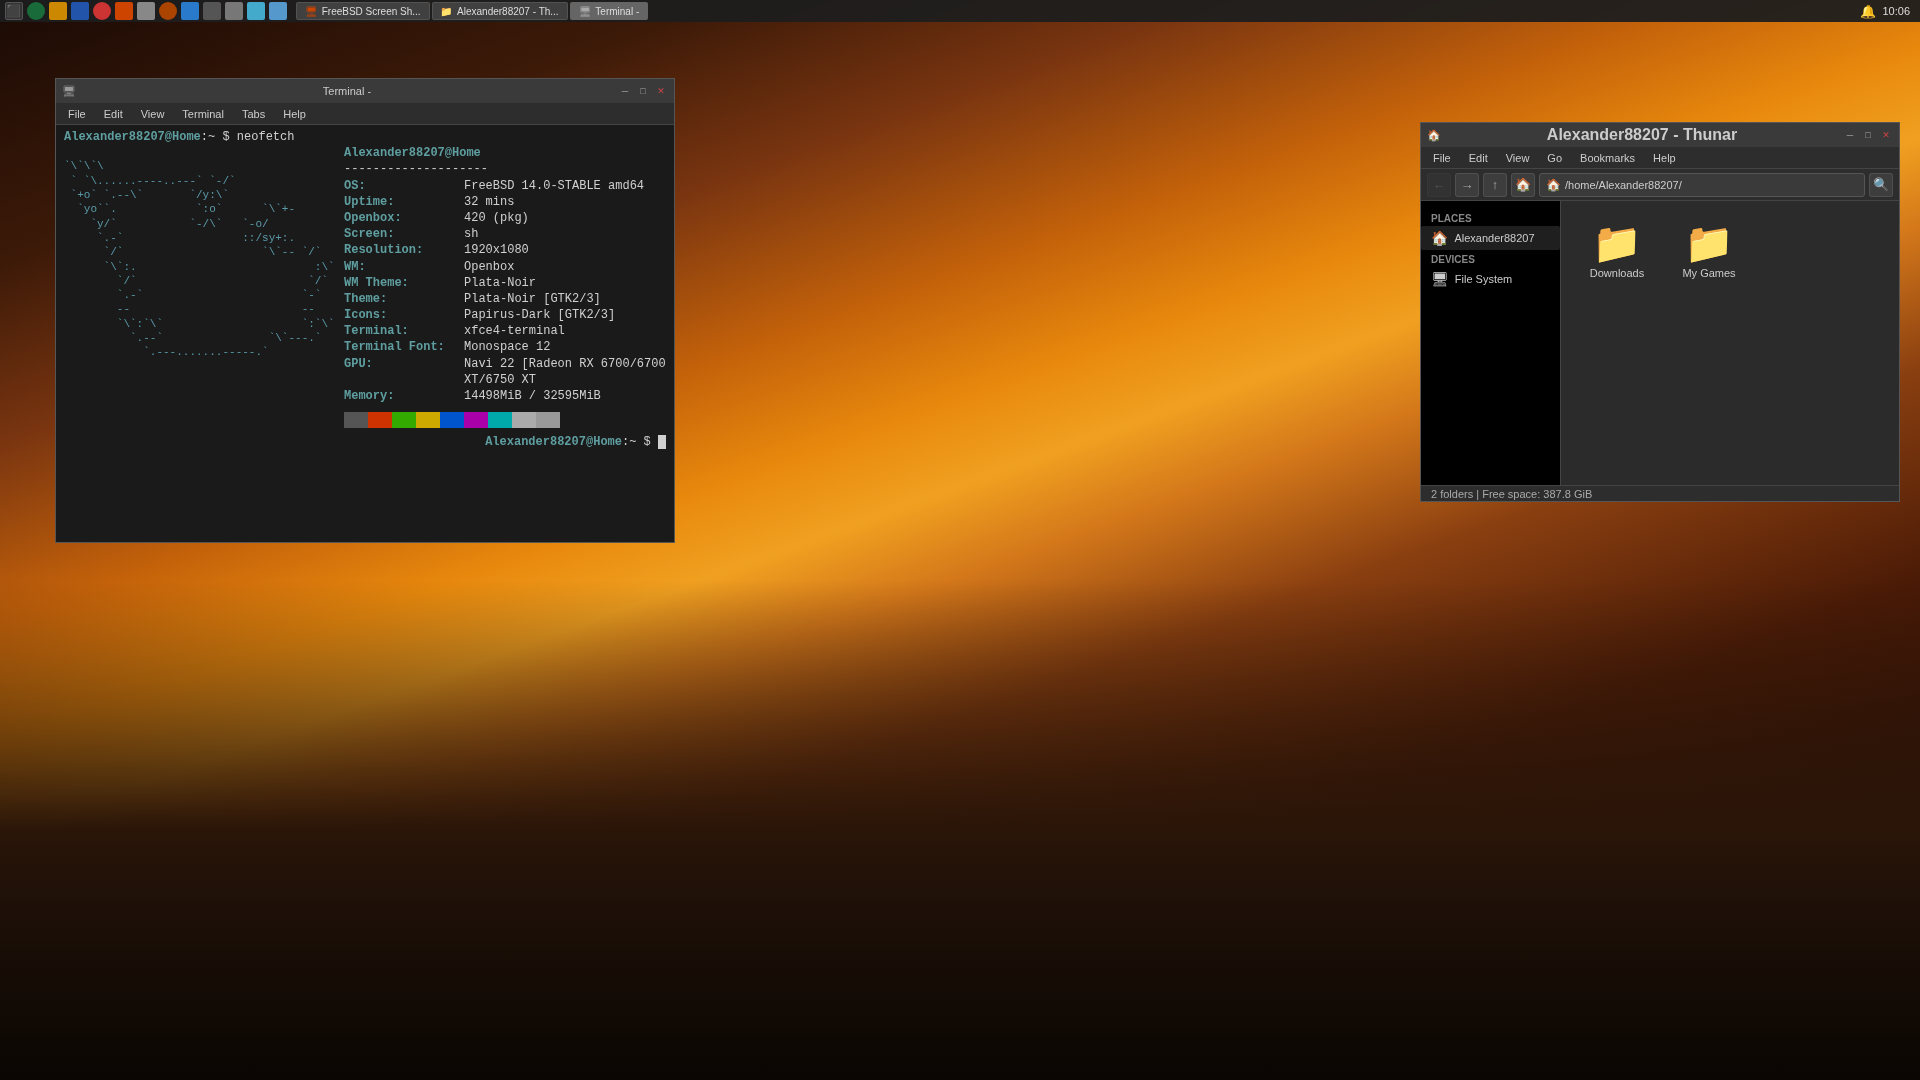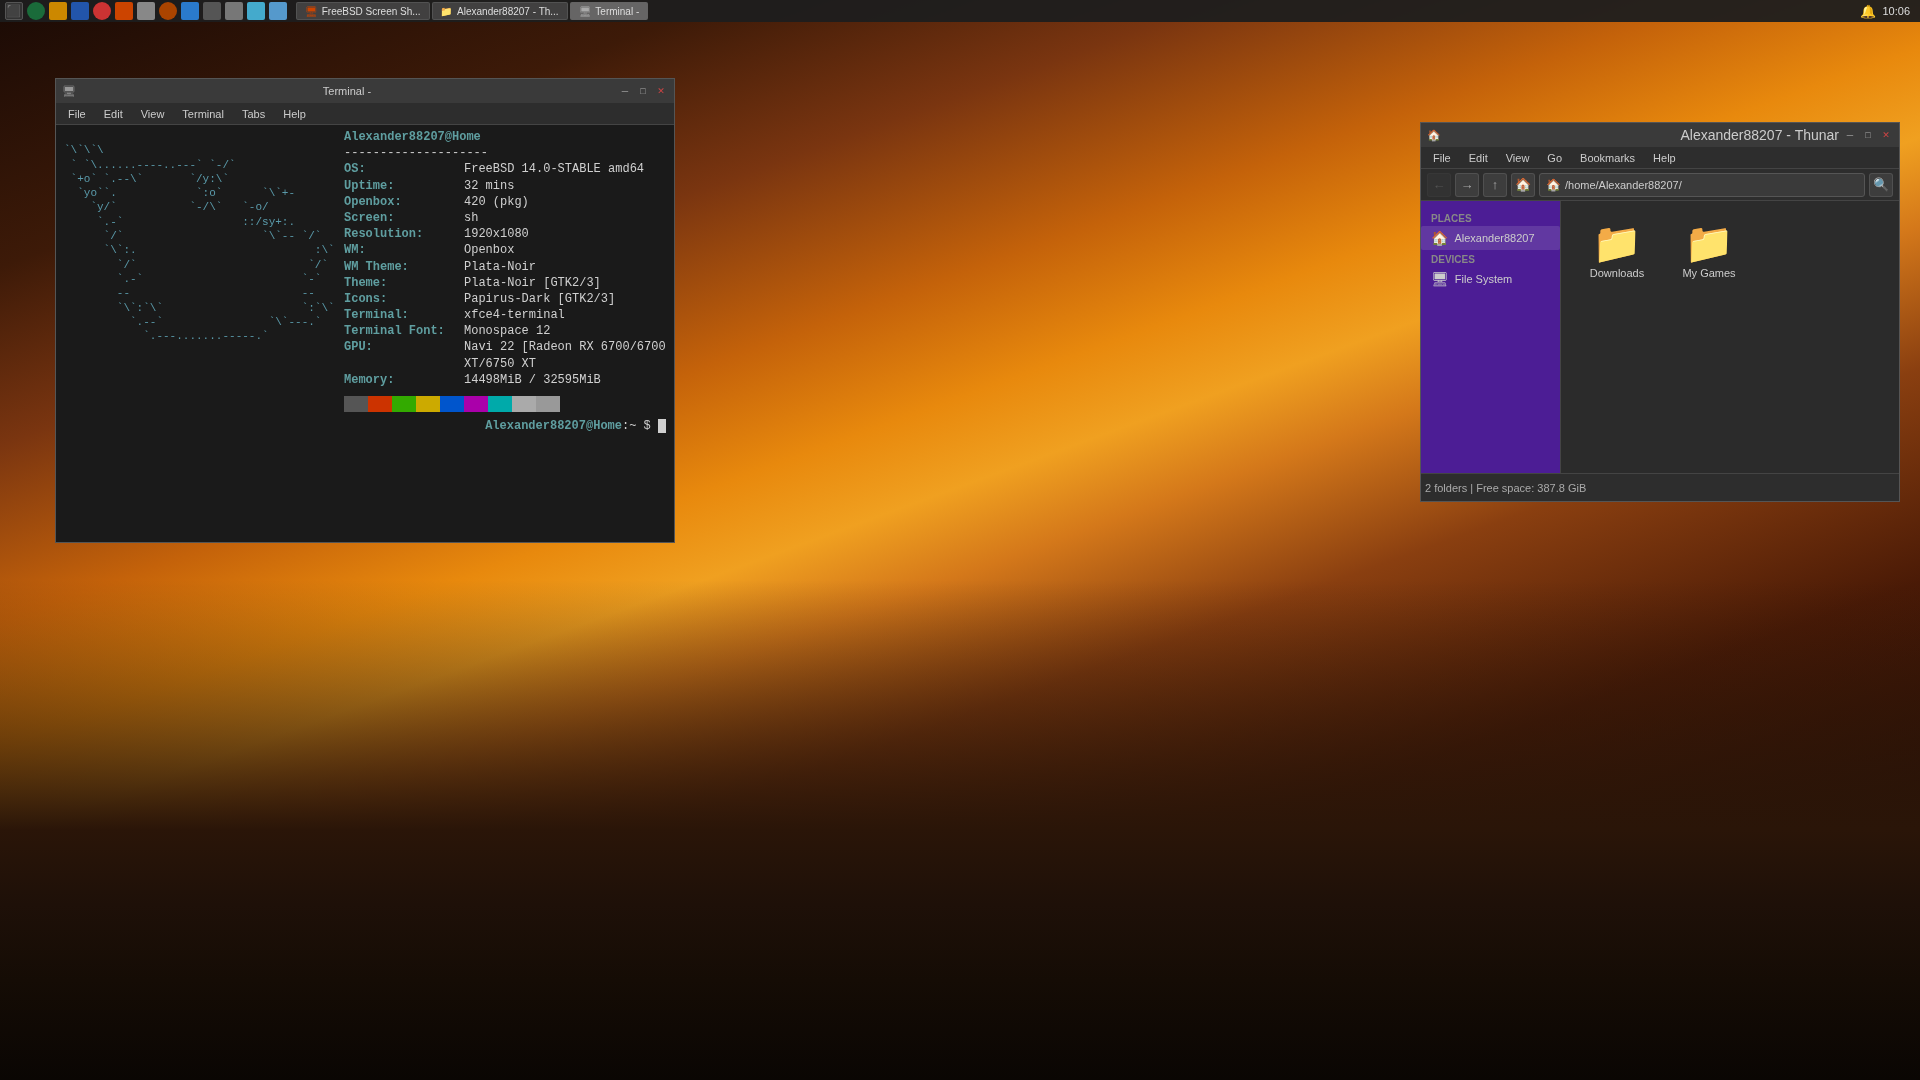--- a/index.html
+++ b/index.html
@@ -253,23 +253,24 @@
       background: #3a3a3a;
       display: flex;
       align-items: center;
       padding: 0 6px;
       gap: 4px;
       flex-shrink: 0;
     }
 
     #fm-title-text {
       flex: 1;
-      text-align: right;
+      text-align: center;
       color: #ccc;
-      font-size: 14px;
+      font-size: 16px;
+      font-weight: bold;
     }
 
     #fm-menubar {
       height: 22px;
       background: #2d2d2d;
       display: flex;
       align-items: center;
       padding: 0 4px;
       gap: 2px;
       border-bottom: 1px solid #444;
@@ -331,21 +332,21 @@
     }
 
     #fm-body {
       flex: 1;
       display: flex;
       overflow: hidden;
     }
 
     #fm-sidebar {
       width: 140px;
-      background: #4c1d95;
+      background: #000000;
       border-right: 1px solid #444;
       padding: 8px 0;
       flex-shrink: 0;
       overflow-y: auto;
     }
 
     .fm-section-label {
       color: #888;
       font-size: 10px;
       font-weight: bold;
@@ -396,26 +397,26 @@
     }
 
     .fm-folder-name {
       color: #ccc;
       font-size: 11px;
       text-align: center;
       word-break: break-word;
     }
 
     #fm-statusbar {
-      height: 28px;
+      height: 16px;
       background: #2d2d2d;
       border-top: 1px solid #444;
       display: flex;
       align-items: center;
-      padding: 0 4px;
+      padding: 0 10px;
       color: #aaa;
       font-size: 11px;
       flex-shrink: 0;
     }
     .ic-dark { background: #333; border: 1px solid #555; }
 
     .win-btn-min { color: #aaa; }
     .win-btn-max { color: #aaa; }
     .win-btn-close { color: #cc4444; }
   </style>
@@ -473,20 +474,23 @@
   </div>
   <div id="terminal-menubar">
     <div class="menu-item">File</div>
     <div class="menu-item">Edit</div>
     <div class="menu-item">View</div>
     <div class="menu-item">Terminal</div>
     <div class="menu-item">Tabs</div>
     <div class="menu-item">Help</div>
   </div>
   <div id="terminal-content">
+    <div class="term-prompt">
+      <span class="term-user">Alexander88207@Home</span><span>:~ $ </span><span class="term-cmd">neofetch</span>
+    </div>
 
     <div class="neofetch-row">
       <div class="neofetch-ascii-col">
         <div class="term-ascii" style="color:#5a9aaa;font-size:11px;line-height:1.3;">
 `\`\`\
  ` `\......----..---` `-/`
  `+o` `.--\`       `/y:\`
   `yo``.            `:o`      `\`+-
     `y/`           `-/\`   `-o/
      `.-`                  ::/sy+:.

